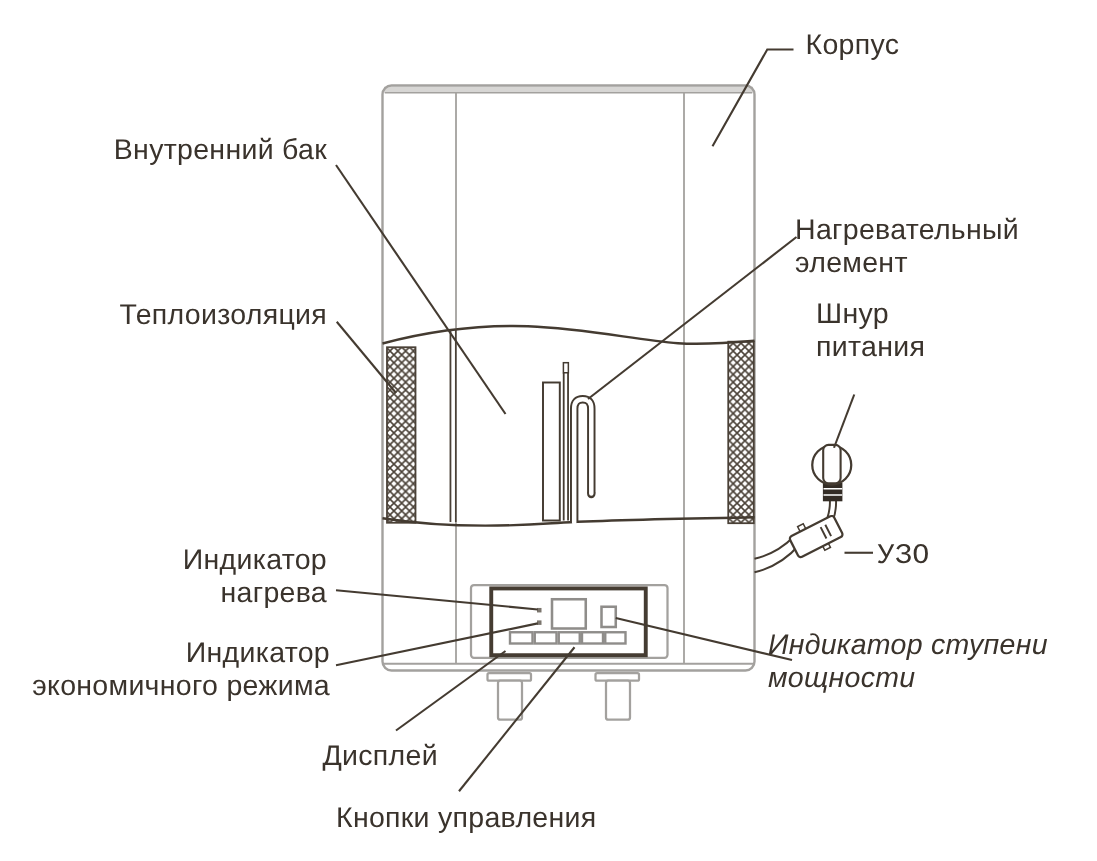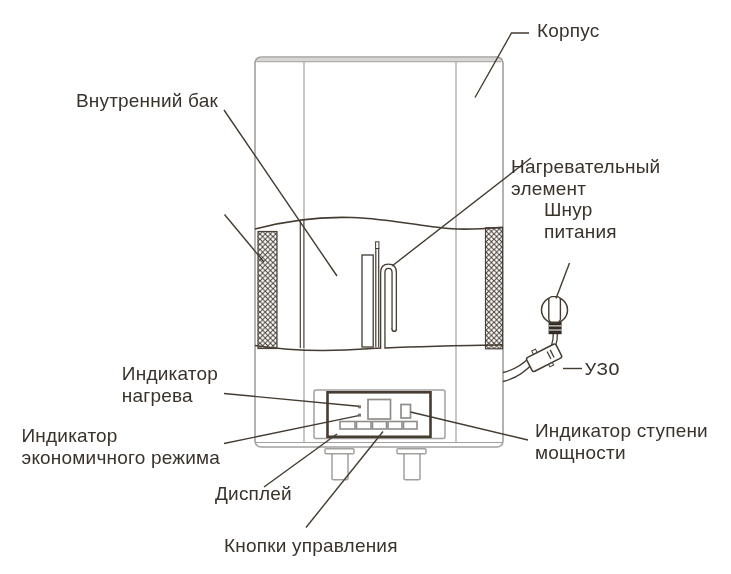--- a/index.html
+++ b/index.html
@@ -6,21 +6,21 @@
   #stage{
     position:relative;width:731px;height:574px;background:#ffffff;overflow:hidden;
     font-family:"Liberation Sans", sans-serif;
   }
   #drawing{position:absolute;left:0;top:0;}
   .lbl{
     position:absolute;
     font-size:19px;line-height:22px;color:#3a332c;
     white-space:pre-line;letter-spacing:0.2px;
   }
-  .lbl.r{text-align:left;}
+  .lbl.r{text-align:right;}
 </style>
 </head>
 <body>
 
 <div id="stage">
 
   <svg id="drawing" width="731" height="574" viewBox="0 0 731 574">
     <defs>
       <pattern id="xh" width="5.2" height="5.2" patternUnits="userSpaceOnUse">
         <path d="M0,5.2 L5.2,0 M0,0 L5.2,5.2" stroke="#4a4137" stroke-width="1.05" fill="none"></path>
@@ -105,27 +105,28 @@
       <path d="M224,393.5 L358.5,406.3"></path>
       <path d="M224,443.5 L358.5,415.6"></path>
       <path d="M264,487 L337,434"></path>
       <path d="M306,527.5 L383,431.5"></path>
       <path d="M410.5,412 L528,440"></path>
     </g>
   </svg>
 
   <div class="lbl" style="left:537px; top:20px;text-align:center;">Корпус</div>
   <div class="lbl r" style="right:513px; top:90px;">Внутренний бак</div>
-  <div class="lbl" style="left:511px; top:143px;margin-top:13px;">Нагревательный
+  <div class="lbl r" style="right:513px; top:200px;">Теплоизоляция</div>
+  <div class="lbl" style="left:530px; top:143px;">Нагревательный
 элемент</div>
   <div class="lbl" style="left:544px; top:199px;">Шнур
 питания</div>
   <div class="lbl" style="left:585px; top:359px;font-family:Liberation Mono, monospace;">УЗО</div>
   <div class="lbl r" style="right:513px; top:363px;">Индикатор
 нагрева</div>
   <div class="lbl r" style="right:511px; top:425px;">Индикатор
 экономичного режима</div>
-  <div class="lbl" style="left:215px; top:483px;">Дисплей</div>
+  <div class="lbl" style="left:215px; top:494px;">Дисплей</div>
   <div class="lbl" style="left:224px; top:535px;">Кнопки управления</div>
-  <div class="lbl" style="left:535px; top:420px;">Индикатор ступени
+  <div class="lbl" style="left:512px; top:420px;font-style:italic;">Индикатор ступени
 мощности</div>
 
 </div>
 
 </body></html>

